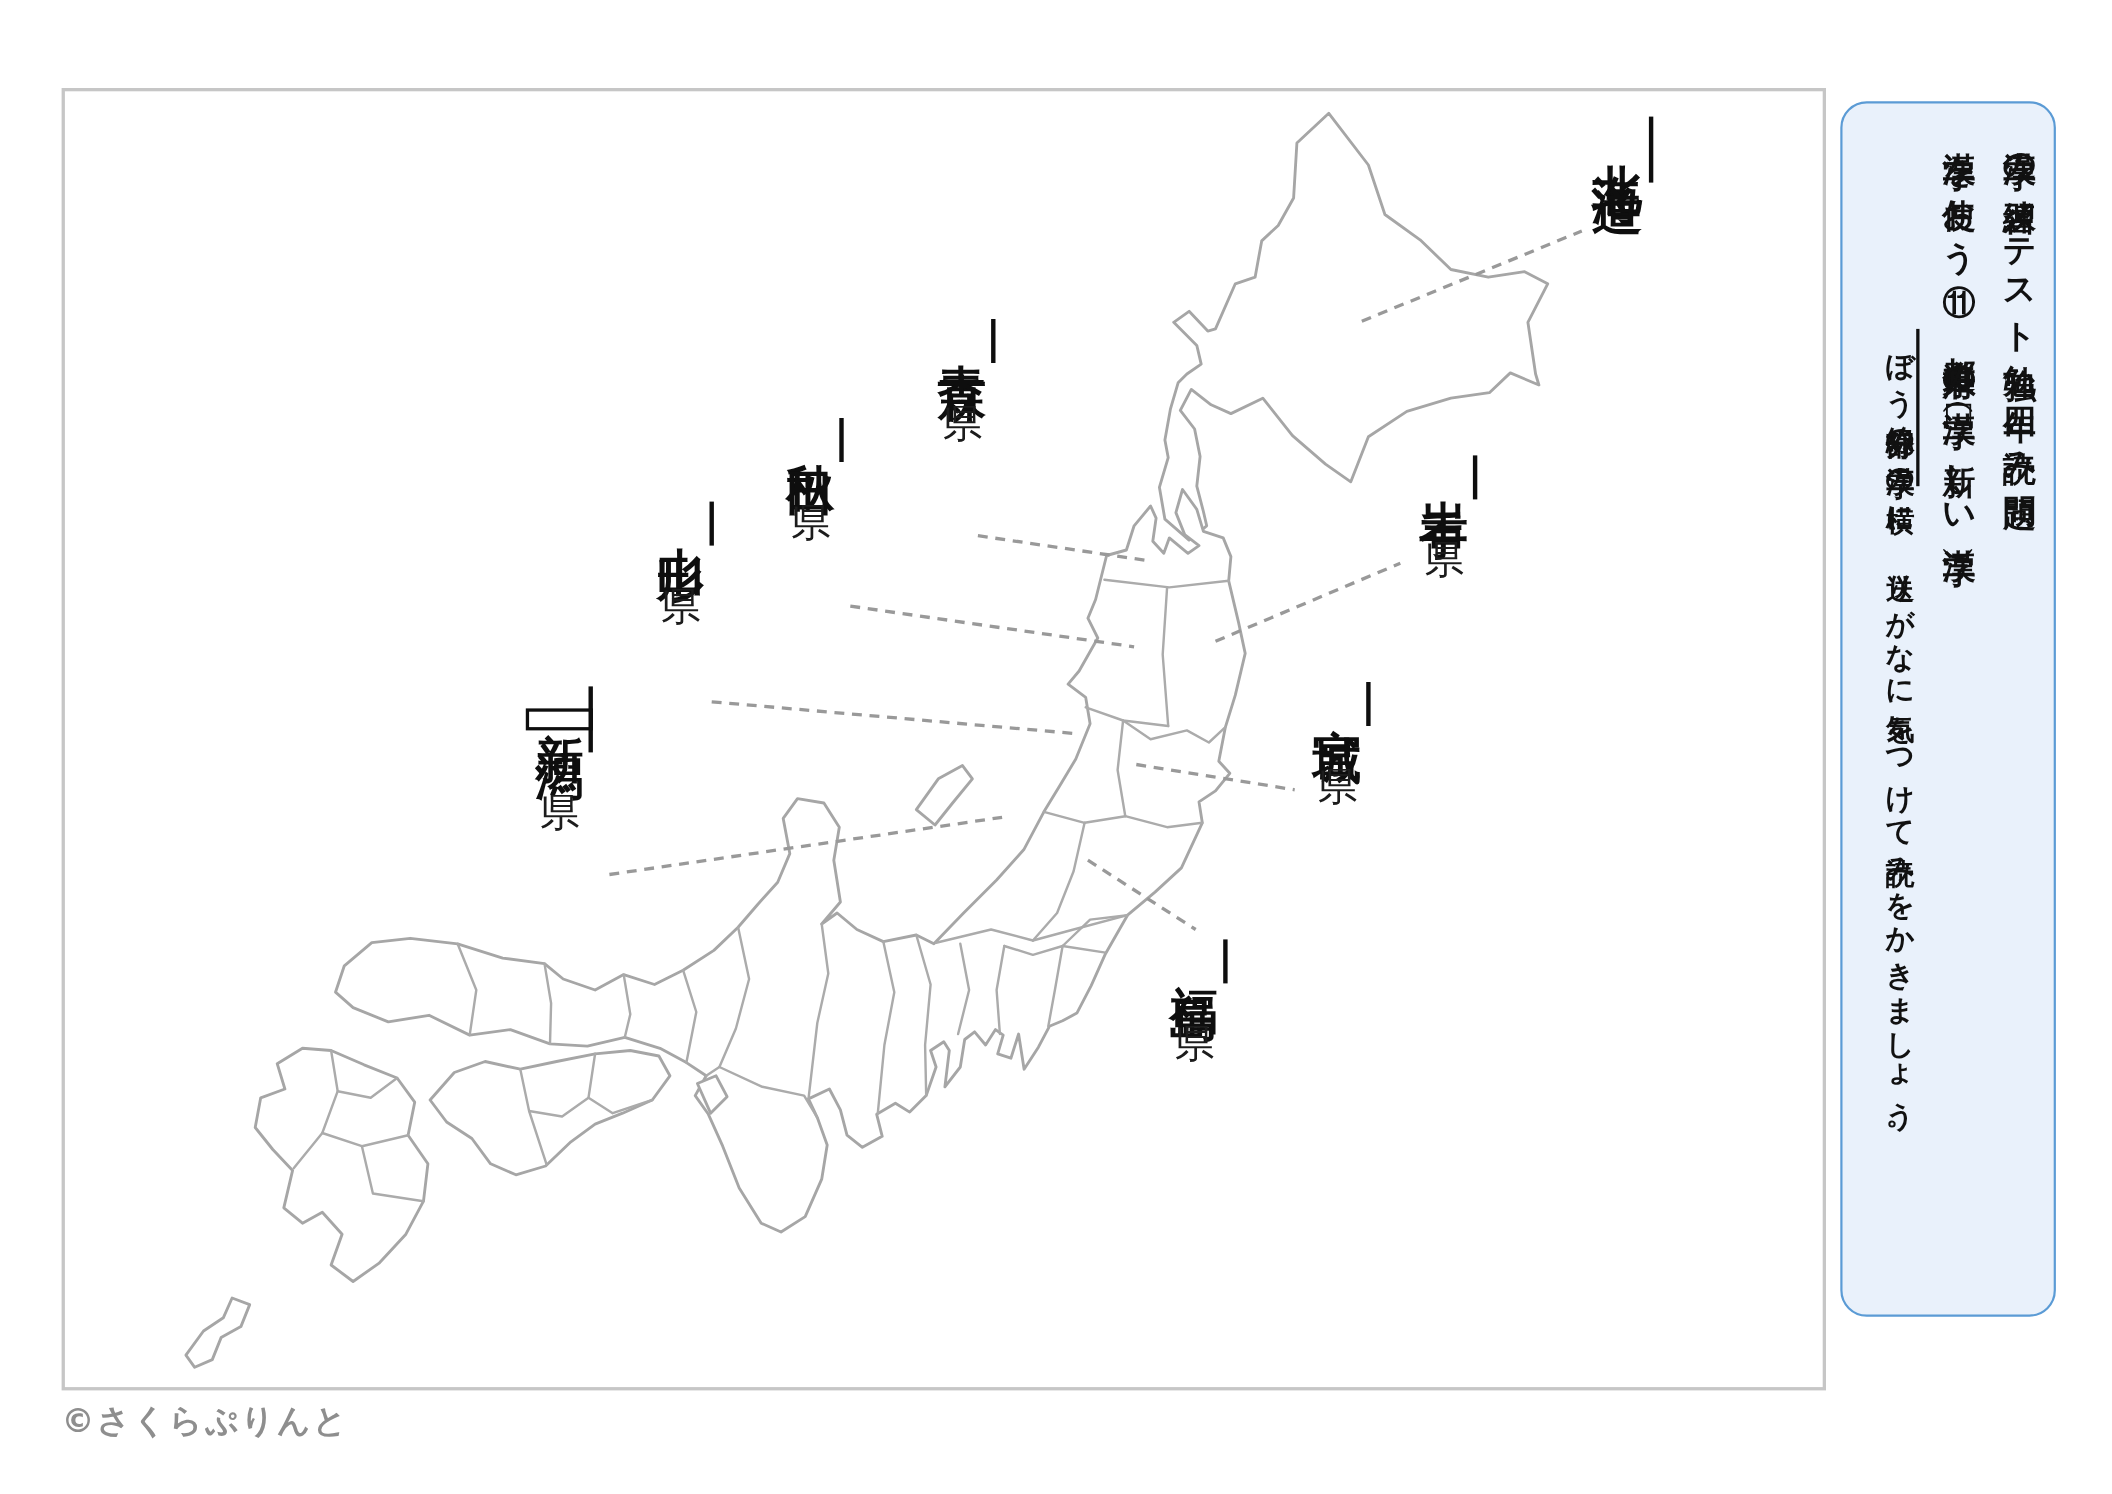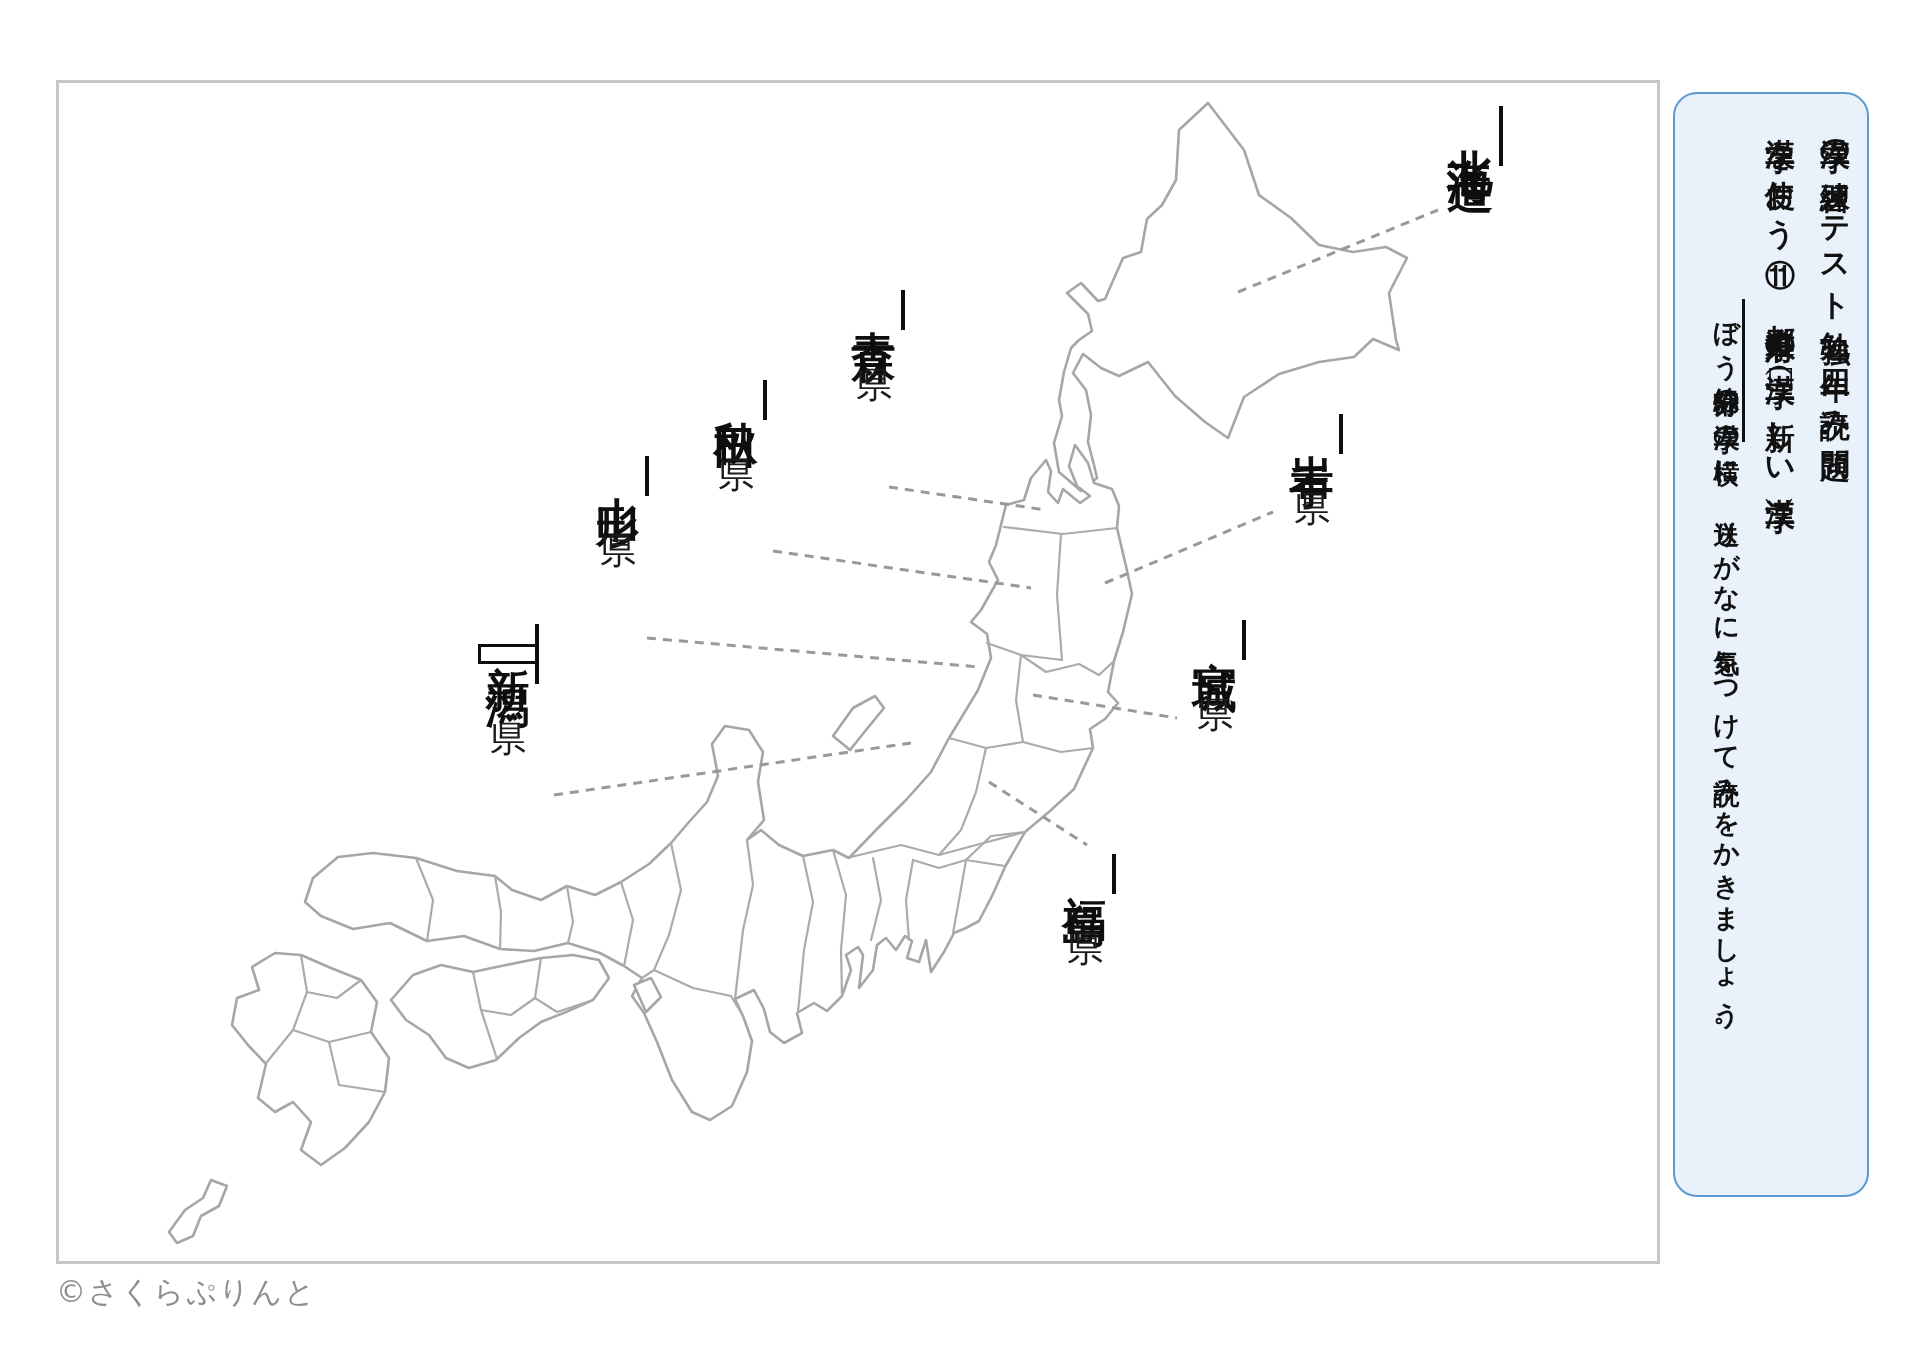--- a/index.html
+++ b/index.html
@@ -33,21 +33,21 @@
     background:#e9f1fb;border:2px solid #5b9bd5;border-radius:24px;
     writing-mode:vertical-rl;padding:20px 12px;color:#111;
   }
   .pcol{margin:0 0 0 14px;}
   .pcol.t1,.pcol.t2{font-size:30px;font-weight:700;letter-spacing:3px;}
   .pcol.inst{font-size:26px;font-weight:700;letter-spacing:2px;padding-top:185px;}
   .bousen-v{border-right:3px solid #111;padding-top:4px;}
   
   .copyright{
     position:absolute;left:56px;top:1272px;color:#8e8e8e;
-    font-weight:400;font-size:30px;letter-spacing:2px;
+    font-weight:700;font-size:30px;letter-spacing:2px;
   }
 </style>
 </head>
 <body>
 
 <div class="map-frame">
   <svg viewBox="58 83 1598 1178">
 
     <path class="coast" d="M1207,103 L1243,150 L1258,195 L1290,218 L1318,245 L1352,252 L1385,247 L1406,258 L1388,293 L1395,340 L1398,350 L1372,339 L1353,357 L1318,362 L1278,374 L1243,397 L1227,438 L1204,422 L1174,396 L1147,362 L1118,376 L1100,368 L1082,354 L1072,373 L1085,390 L1090,415 L1087,442 L1093,465 L1096,478 L1080,491 L1058,472 L1053,443 L1061,416 L1058,400 L1063,372 L1070,348 L1078,340 L1091,331 L1087,314 L1066,293 L1080,283 L1097,301 L1104,299 L1122,258 L1140,252 L1146,219 L1161,205 L1175,180 L1178,130 Z"></path>
     <path class="coast" d="M1045,460 L1030,478 L1023,500 L1005,505 L995,545 L988,562 L997,580 L980,610 L970,622 L986,634 L990,658 L977,690 L962,715 L948,738 L930,772 L905,800 L875,830 L848,858 L832,850 L802,856 L778,845 L760,830 L746,840 L763,820 L757,782 L762,752 L748,730 L724,726 L711,744 L717,776 L706,802 L688,822 L670,843 L648,864 L620,882 L594,895 L566,886 L540,900 L511,890 L494,876 L456,871 L415,858 L372,853 L337,857 L312,878 L304,902 L320,916 L352,929 L389,923 L426,941 L463,936 L499,949 L533,951 L567,943 L599,953 L623,966 L641,978 L631,996 L643,1013 L656,1042 L671,1080 L691,1112 L709,1120 L731,1106 L746,1072 L751,1041 L742,1016 L734,999 L753,990 L763,1009 L769,1032 L783,1043 L801,1033 L796,1013 L813,1003 L826,1011 L841,996 L850,970 L845,955 L857,947 L862,955 L858,988 L872,970 L876,945 L885,938 L895,950 L904,936 L911,941 L906,958 L918,962 L925,940 L930,972 L943,952 L953,933 L965,928 L978,921 L991,896 L1004,867 L1024,832 L1049,811 L1073,789 L1092,748 L1089,729 L1104,719 L1117,703 L1107,692 L1113,661 L1122,632 L1131,594 L1125,566 L1116,528 L1118,506 L1111,489 L1093,483 L1087,463 L1074,445 L1068,466 L1076,486 L1089,496 L1079,503 L1062,489 L1057,503 L1047,492 L1050,471 Z"></path>

